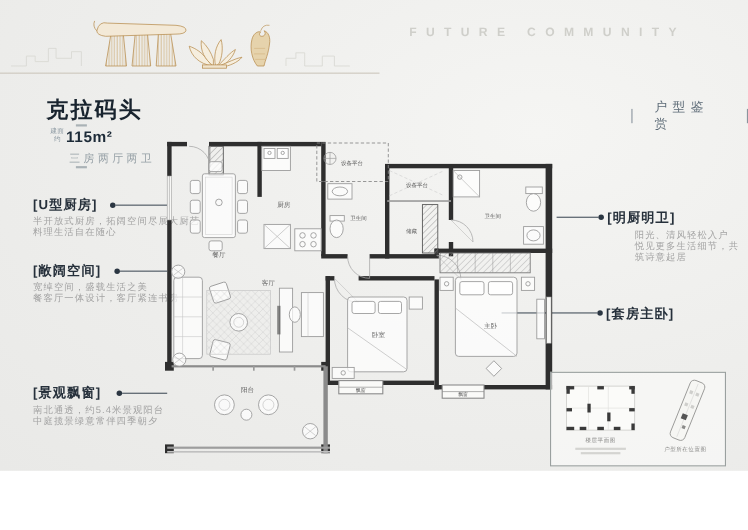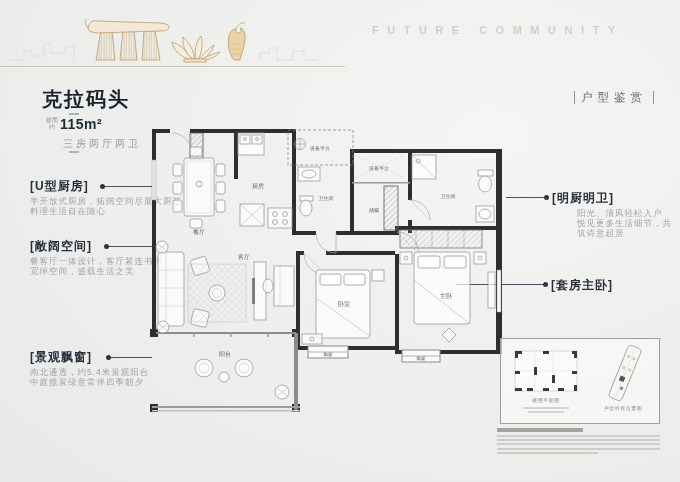--- a/index.html
+++ b/index.html
@@ -1,28 +1,28 @@
 <!DOCTYPE html>
 <html><head>
 <meta charset="utf-8">
 <style>
   html,body{margin:0;padding:0;}
   body{font-family:"Liberation Sans","DejaVu Sans",sans-serif;}
-  #page{position:relative;width:680px;height:482px;overflow:hidden;
+  #page{position:relative;width:680px;height:428px;overflow:hidden;
         background:radial-gradient(ellipse at 72% 28%, #f5f5f3 0%, #efefed 45%, #e9e9e7 100%);}
   .abs{position:absolute;}
   
   .title{font-size:20px;font-weight:bold;color:#19242f;letter-spacing:2px;}
   .mini-dash{width:10px;height:2px;background:#aab2b6;}
   .area-row{display:flex;align-items:center;}
   .area-prefix{display:flex;flex-direction:column;font-size:6px;color:#8a97a0;line-height:7px;margin-right:2px;text-align:center;}
   .area-value{font-size:14px;font-weight:bold;color:#1d2b38;letter-spacing:.5px;}
   .subtitle{font-size:10px;color:#97a1a7;letter-spacing:3px;margin-left:20px;}
   
-  .right-tag{display:flex;align-items:center;gap:6px;}
+  .right-tag{display:flex;align-items:center;gap:20px;}
   .right-tag .bar{width:1px;height:13px;background:#8a949d;}
   .right-tag .txt{font-size:11.5px;color:#5d6b77;letter-spacing:5px;}
   
   .ann-label{font-size:12px;font-weight:bold;color:#26303b;letter-spacing:1px;}
   .ann-body{font-size:8.5px;color:#a3a3a3;line-height:10px;letter-spacing:1px;}
   .dot{width:5px;height:5px;border-radius:50%;background:#2b3642;}
   .leader{height:1px;background:#46525d;}
   
   .wordmark{font-size:11px;color:#cfcfca;letter-spacing:8.5px;font-weight:bold;}
   
@@ -97,22 +97,22 @@
   <div class="abs leader" style="left:105px;top:186px;width:47px"></div>
   <div class="abs ann-body" style="left:30px;top:196px">
     <div>半开放式厨房，拓阔空间尽展大厨艺</div>
     <div>料理生活自在随心</div>
   </div>
 
   <div class="abs ann-label" style="left:30px;top:238px">[敞阔空间]</div>
   <div class="abs dot" style="left:104px;top:244px"></div>
   <div class="abs leader" style="left:109px;top:246px;width:43px"></div>
   <div class="abs ann-body" style="left:30px;top:256px">
+    <div>宽绰空间，盛载生活之美</div>
     <div>餐客厅一体设计，客厅紧连书房</div>
-    <div>宽绰空间，盛载生活之美</div>
   </div>
 
   <div class="abs ann-label" style="left:30px;top:349px">[景观飘窗]</div>
   <div class="abs dot" style="left:106px;top:355px"></div>
   <div class="abs leader" style="left:111px;top:357px;width:41px"></div>
   <div class="abs ann-body" style="left:30px;top:367px">
     <div>南北通透，约5.4米景观阳台</div>
     <div>中庭揽景绿意常伴四季朝夕</div>
   </div>
 

